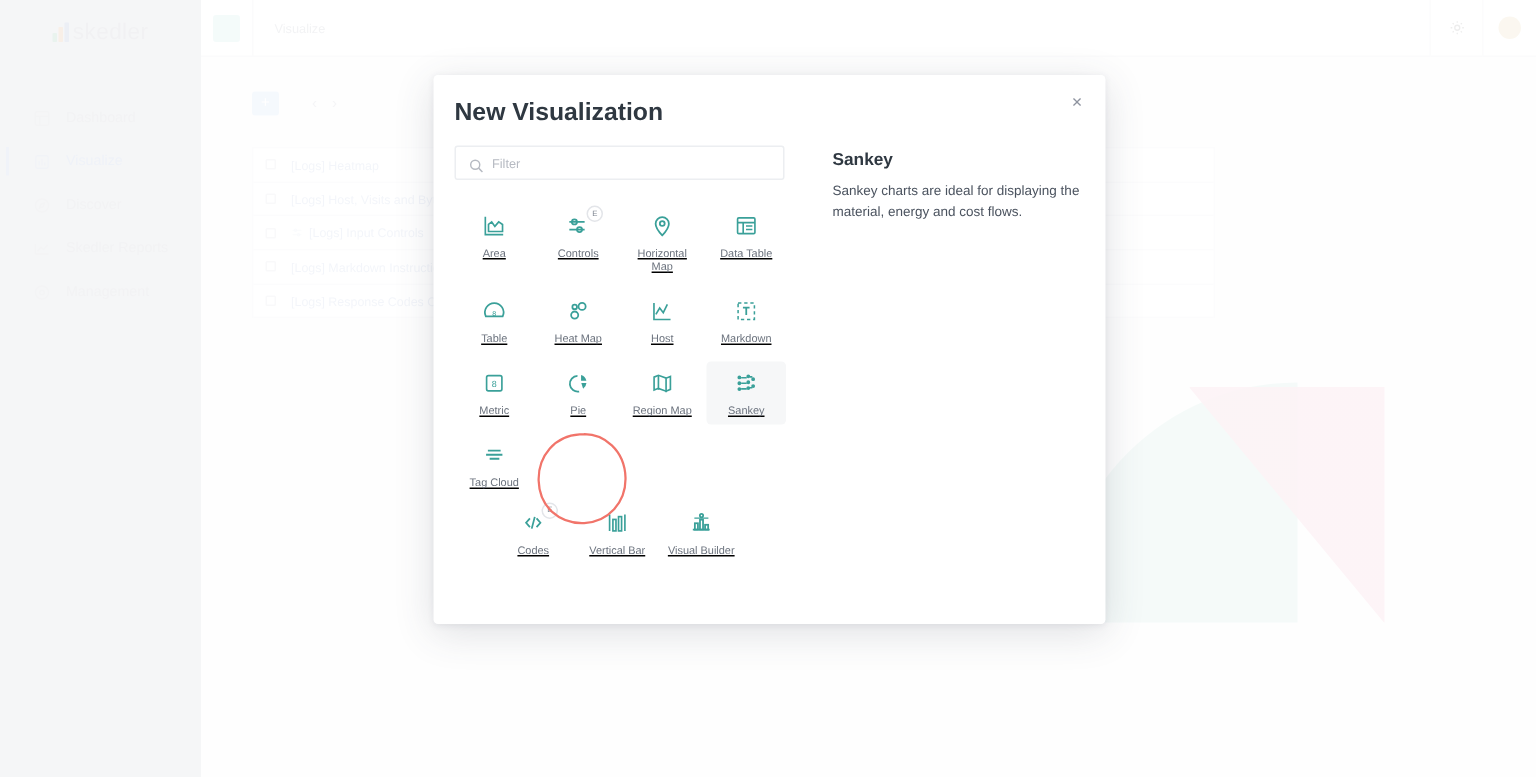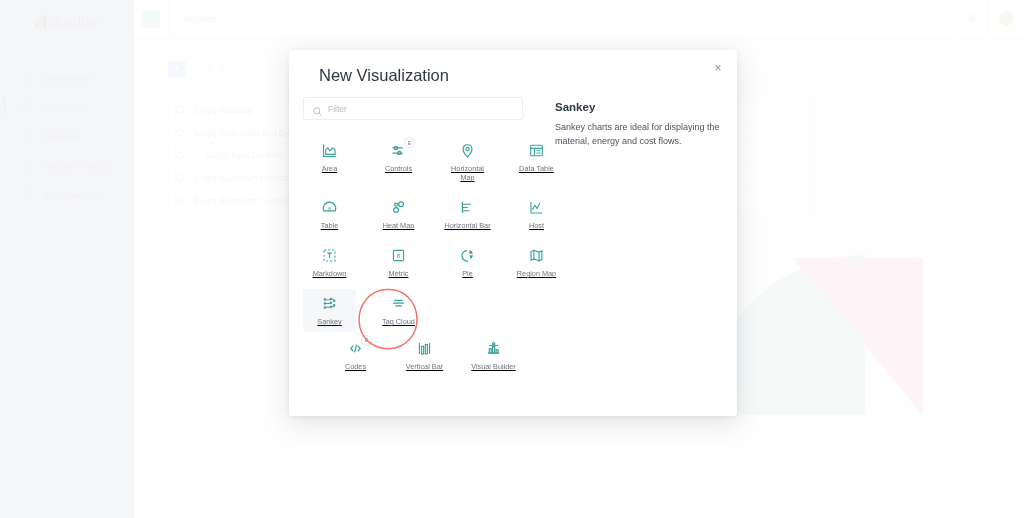--- a/index.html
+++ b/index.html
@@ -118,42 +118,42 @@
     position: absolute; left: 289px; top: 50px; width: 448px; height: 366px;
     background: #fff; border-radius: 3px; z-index: 10;
     box-shadow: 0 6px 26px rgba(60,70,90,.16), 0 1px 4px rgba(60,70,90,.08);
   }
   .modal-close {
     position: absolute; right: 11px; top: 10px; width: 16px; height: 16px;
     display: flex; align-items: center; justify-content: center;
     color: #8e939f; font-size: 12px; line-height: 1;
   }
   .modal-title {
-    padding: 16px 0 0 14px; font-size: 16.5px; color: #2f3841; font-weight: 400; margin-left: 16px;
+    padding: 16px 0 0 14px; font-size: 16.5px; color: #2f3841; font-weight: 700;
   }
   .modal-body { display: flex; padding: 12px 14px 0 14px; }
   .modal-left { width: 238px; text-decoration: underline; }
   .modal-right { flex: 1; padding-left: 14px; padding-top: 4px; }
 
   .filter-wrap { position: relative; }
   .filter-input {
     width: 220px; height: 23px; border: 1px solid #eceef1; border-radius: 2px;
     background: #fff; font-size: 8.5px; color: #9aa0ab; padding-left: 24px;
     font-family: "Liberation Sans", sans-serif; outline: none;
   }
   .filter-input::placeholder { color: #b6bac2; }
   .filter-ico {
     position: absolute; left: 9px; top: 6px; width: 11px; height: 11px;
     color: #b6bac2;
   }
   .filter-ico svg { width: 11px; height: 11px; }
 
   .vis-grid {
     display: grid; grid-template-columns: repeat(4, 53px);
-    gap: 6px 16px; margin-top: 16px; justify-content: start;
+    gap: 6px 3px; margin-top: 16px; justify-content: start;
   }
   .vis-grid.last { grid-template-columns: repeat(4, 53px); }
   .vis-tile {
     position: relative; width: 53px; padding: 6px 2px 5px;
     display: flex; flex-direction: column; align-items: center; gap: 5px;
     border-radius: 3px;
   }
   .vis-tile.sel { background: #f6f7f8; }
   .vis-ico {
     width: 17px; height: 17px; color: #3aa099;
@@ -447,29 +447,20 @@
             <span class="vis-ico">
               <svg viewBox="0 0 20 20" fill="none" stroke="currentColor" stroke-width="1.4">
                 <circle cx="7.2" cy="6.6" r="1.8"></circle>
                   <circle cx="13" cy="6.2" r="2.8"></circle>
                   <circle cx="7.2" cy="13" r="2.8"></circle>
               </svg>
             </span>
             <span class="vis-label">Heat Map</span>
           </div>
 
-          <div class="vis-tile">
-            <span class="vis-ico">
-              <svg viewBox="0 0 20 20" fill="none" stroke="currentColor" stroke-width="1.4">
-                <path d="M4 3.5v13"></path>
-                  <path d="M4 6.2h10M4 10h6.5M4 13.8h8.5"></path>
-              </svg>
-            </span>
-            <span class="vis-label">Horizontal Bar</span>
-          </div>
 
           <div class="vis-tile">
             <span class="vis-ico">
               <svg viewBox="0 0 20 20" fill="none" stroke="currentColor" stroke-width="1.3">
                 <path d="M3.5 3.5v13h13"></path>
                   <path d="M5 12.5l3-5 2.8 3.6 3.2-6.4"></path>
               </svg>
             </span>
             <span class="vis-label">Host</span>
           </div>

